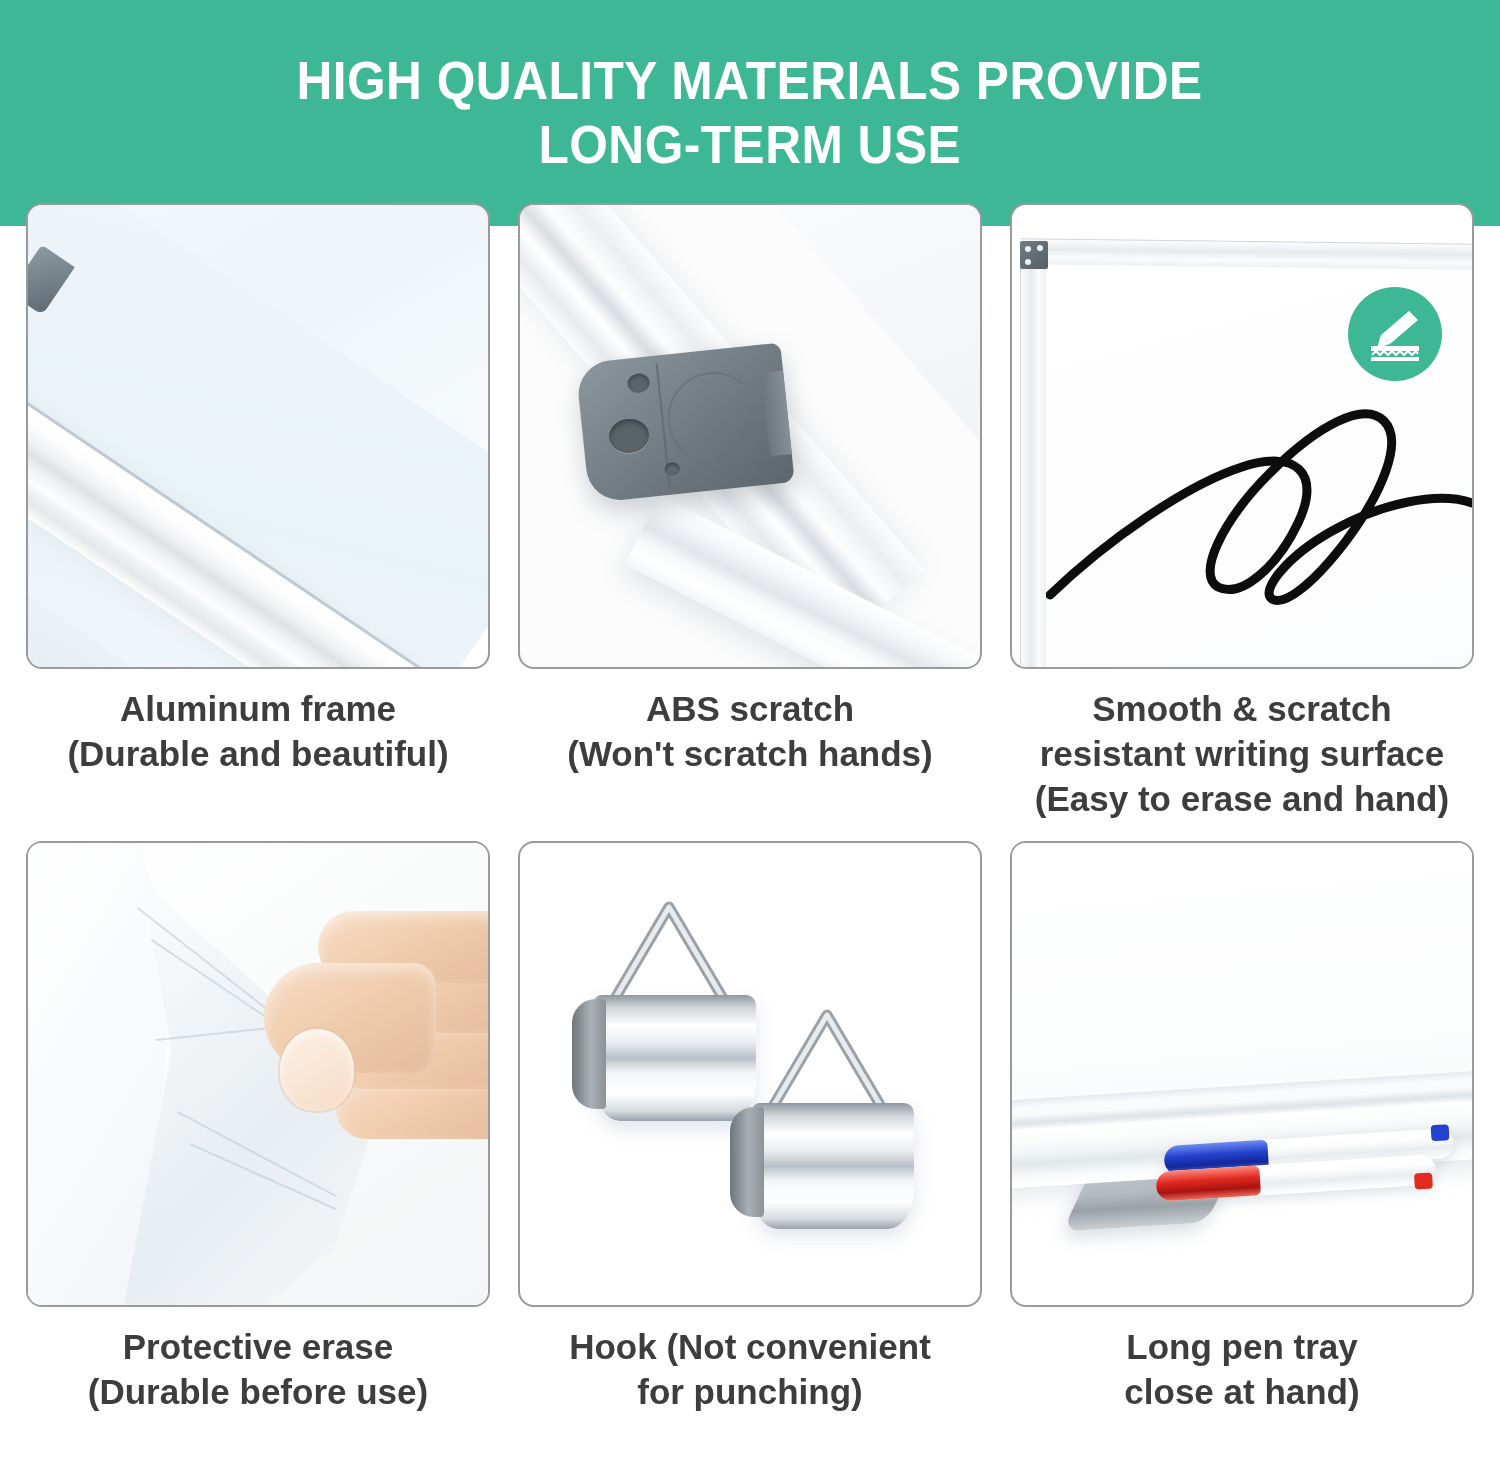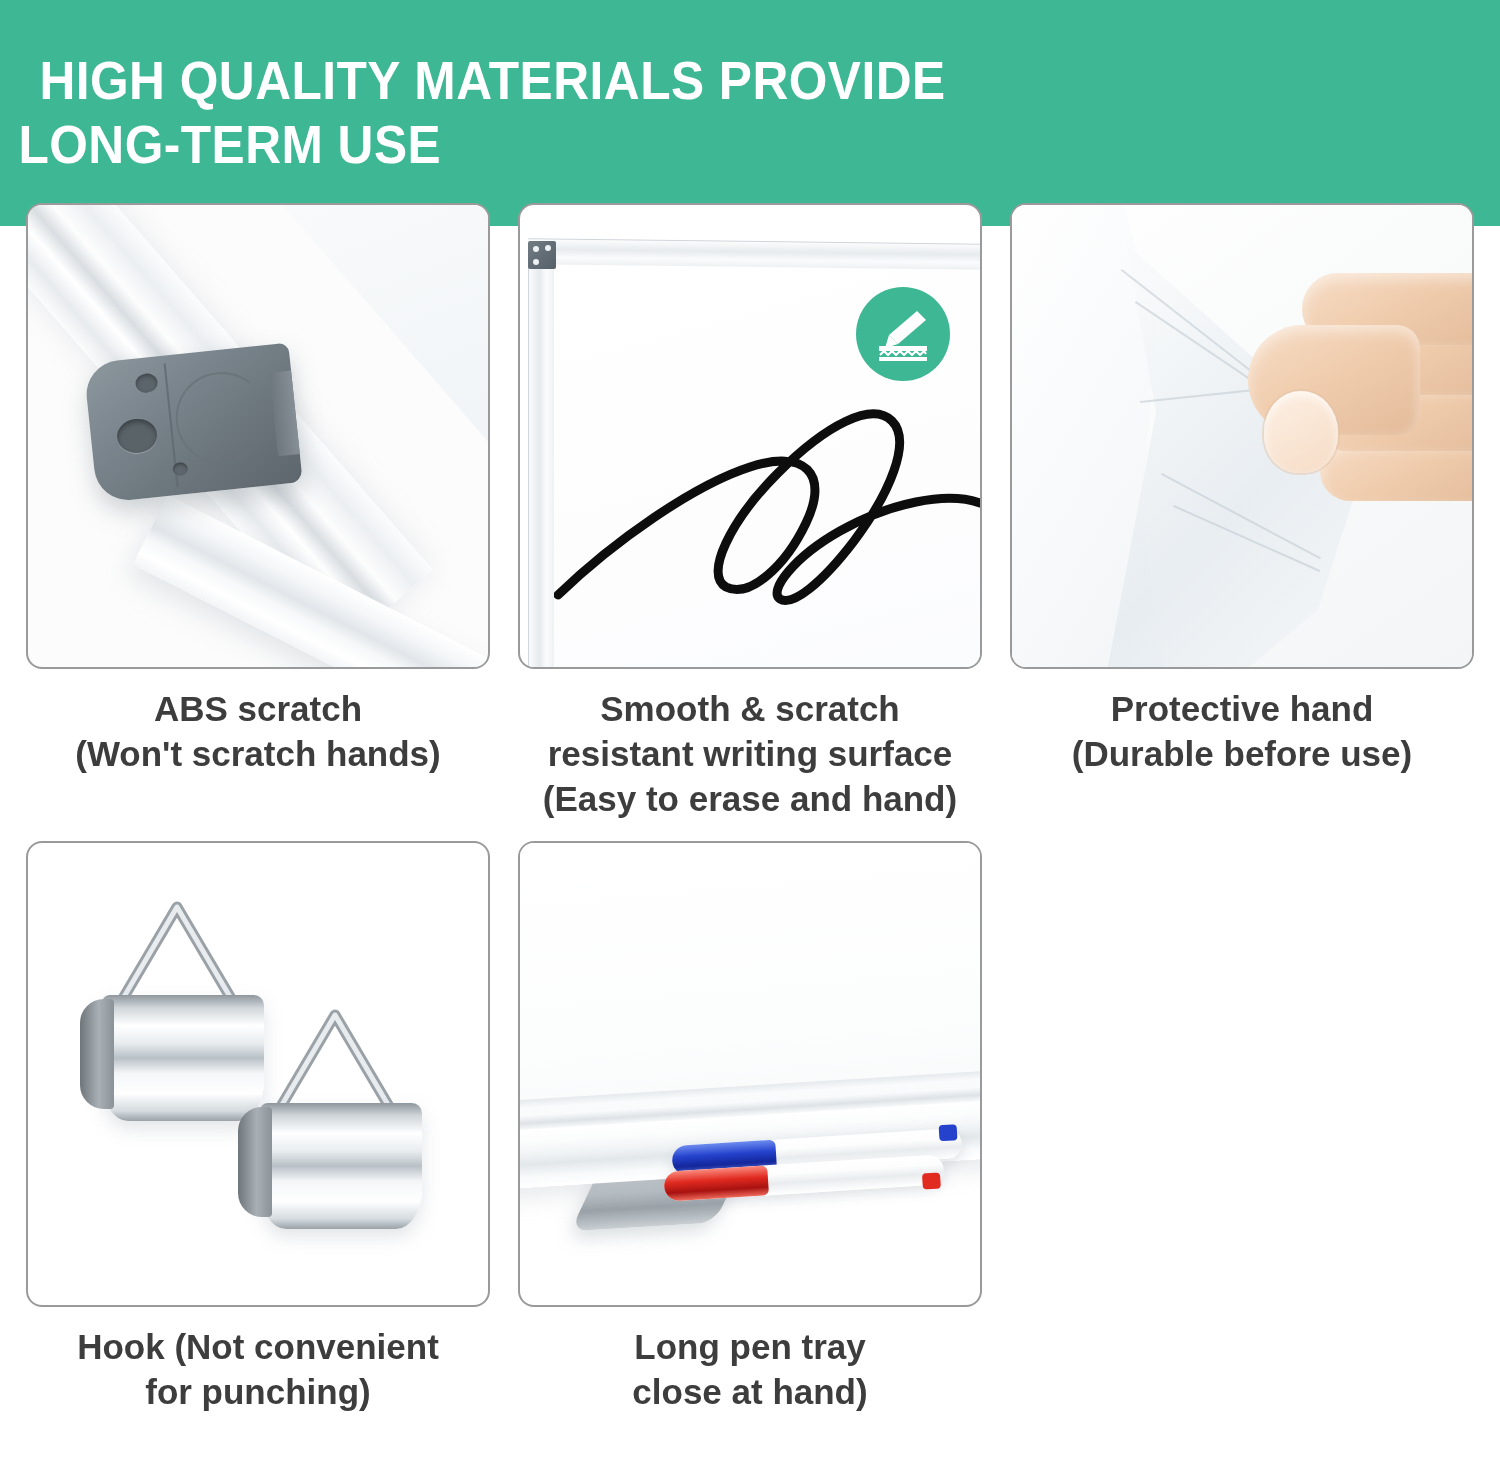--- a/index.html
+++ b/index.html
@@ -21,21 +21,21 @@
 
   
   .banner {
     position: absolute;
     left: 0; top: 0;
     width: 1500px;
     height: 226px;
     background: #3DB794;
     display: flex;
     flex-direction: column;
-    align-items: flex-start;
+    align-items: center;
     justify-content: center;
   }
   .banner-line {
     color: #ffffff;
     font-family: "Liberation Sans", sans-serif;
     font-weight: bold;
     font-size: 54px;
     letter-spacing: 0.5px;
     line-height: 1.18;
     text-align: center;
@@ -436,20 +436,34 @@
 
 <div class="page">
 
   <div class="banner">
     <div class="banner-line">HIGH QUALITY MATERIALS PROVIDE</div>
     <div class="banner-line">LONG-TERM USE</div>
   </div>
 
   <div class="grid">
 
+    <div class="cell">
+      <div class="photo p1">
+        <div class="board"></div>
+        <div class="seam"></div>
+        <div class="rail"></div>
+        <div class="rail2"></div>
+        <div class="corner"></div>
+        <div class="glow"></div>
+      </div>
+      <div class="caption">
+        <span class="cl">Aluminum frame</span>
+        <span class="cl">(Durable and beautiful)</span>
+      </div>
+    </div>
 
     <div class="cell">
       <div class="photo p2">
         <div class="panelface"></div>
         <div class="topbar"></div>
         <div class="botbar"></div>
         <div class="abs">
           <div class="arc"></div>
           <div class="ridge"></div>
           <div class="hole-sm"></div>
@@ -521,21 +535,21 @@
             <div class="finger f3"></div>
             <div class="finger f2"></div>
             <div class="finger f1"></div>
             <div class="finger f-thumb">
               <div class="nail"></div>
             </div>
           </div>
         </div>
       </div>
       <div class="caption">
-        <span class="cl">Protective hand</span>
+        <span class="cl">Protective erase</span>
         <span class="cl">(Durable before use)</span>
       </div>
     </div>
 
     <div class="cell">
       <div class="photo p5">
         <div class="hook" style="left:74px; top:56px;">
           <svg class="loop" viewBox="0 0 150 130">
             <path d="M75,8 L140,118 L10,118 Z" fill="none" stroke="#9aa2a8" stroke-width="11" stroke-linejoin="round"></path>
             <path d="M75,8 L140,118 L10,118 Z" fill="none" stroke="#e8ecef" stroke-width="5" stroke-linejoin="round"></path>

